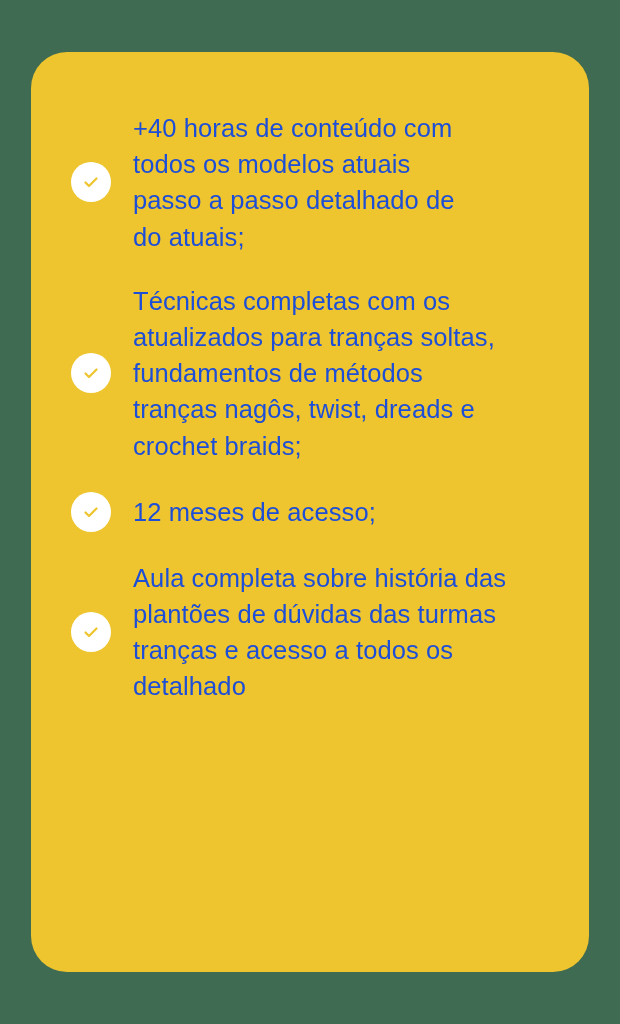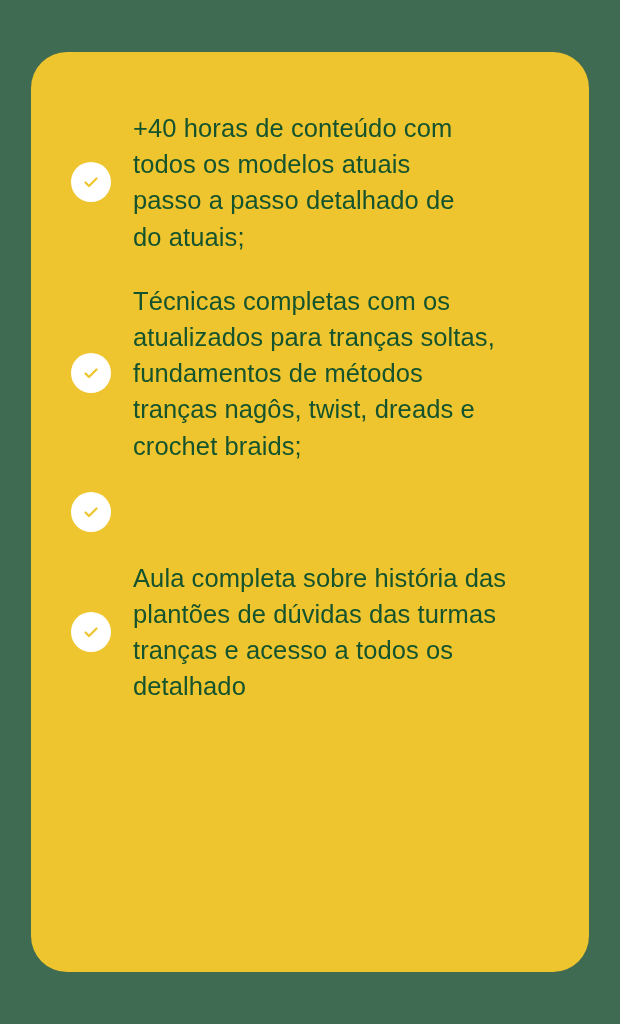--- a/index.html
+++ b/index.html
@@ -50,21 +50,21 @@
     align-items: center;
     justify-content: center;
     margin-right: 22px;
   }
   .check-badge svg {
     display: block;
   }
   .benefit-text {
     font-size: 25.5px;
     line-height: 1.42;
-    color: #14532d;
+    color: #1d4ed8;
     letter-spacing: 0.1px;
     font-weight: 400;
   }
   .benefit-text .line {
     display: block;
     white-space: nowrap;
   }
 </style>
 </head>
 <body>
@@ -101,20 +101,23 @@
       </div>
     </div>
 
 
     <div class="benefit-item">
       <span class="check-badge">
         <svg width="20" height="20" viewBox="0 0 20 20" aria-hidden="true">
           <polyline points="4.5,10.5 8,14 15.5,6.5" fill="none" stroke="#eec52e" stroke-width="2.2" stroke-linecap="round" stroke-linejoin="round"></polyline>
         </svg>
       </span>
+      <div class="benefit-text">
+        <span class="line">12 meses de acesso;</span>
+      </div>
     </div>
 
     <div class="benefit-item">
       <span class="check-badge">
         <svg width="20" height="20" viewBox="0 0 20 20" aria-hidden="true">
           <polyline points="4.5,10.5 8,14 15.5,6.5" fill="none" stroke="#eec52e" stroke-width="2.2" stroke-linecap="round" stroke-linejoin="round"></polyline>
         </svg>
       </span>
       <div class="benefit-text">
         <span class="line">Aula completa sobre história das</span>

